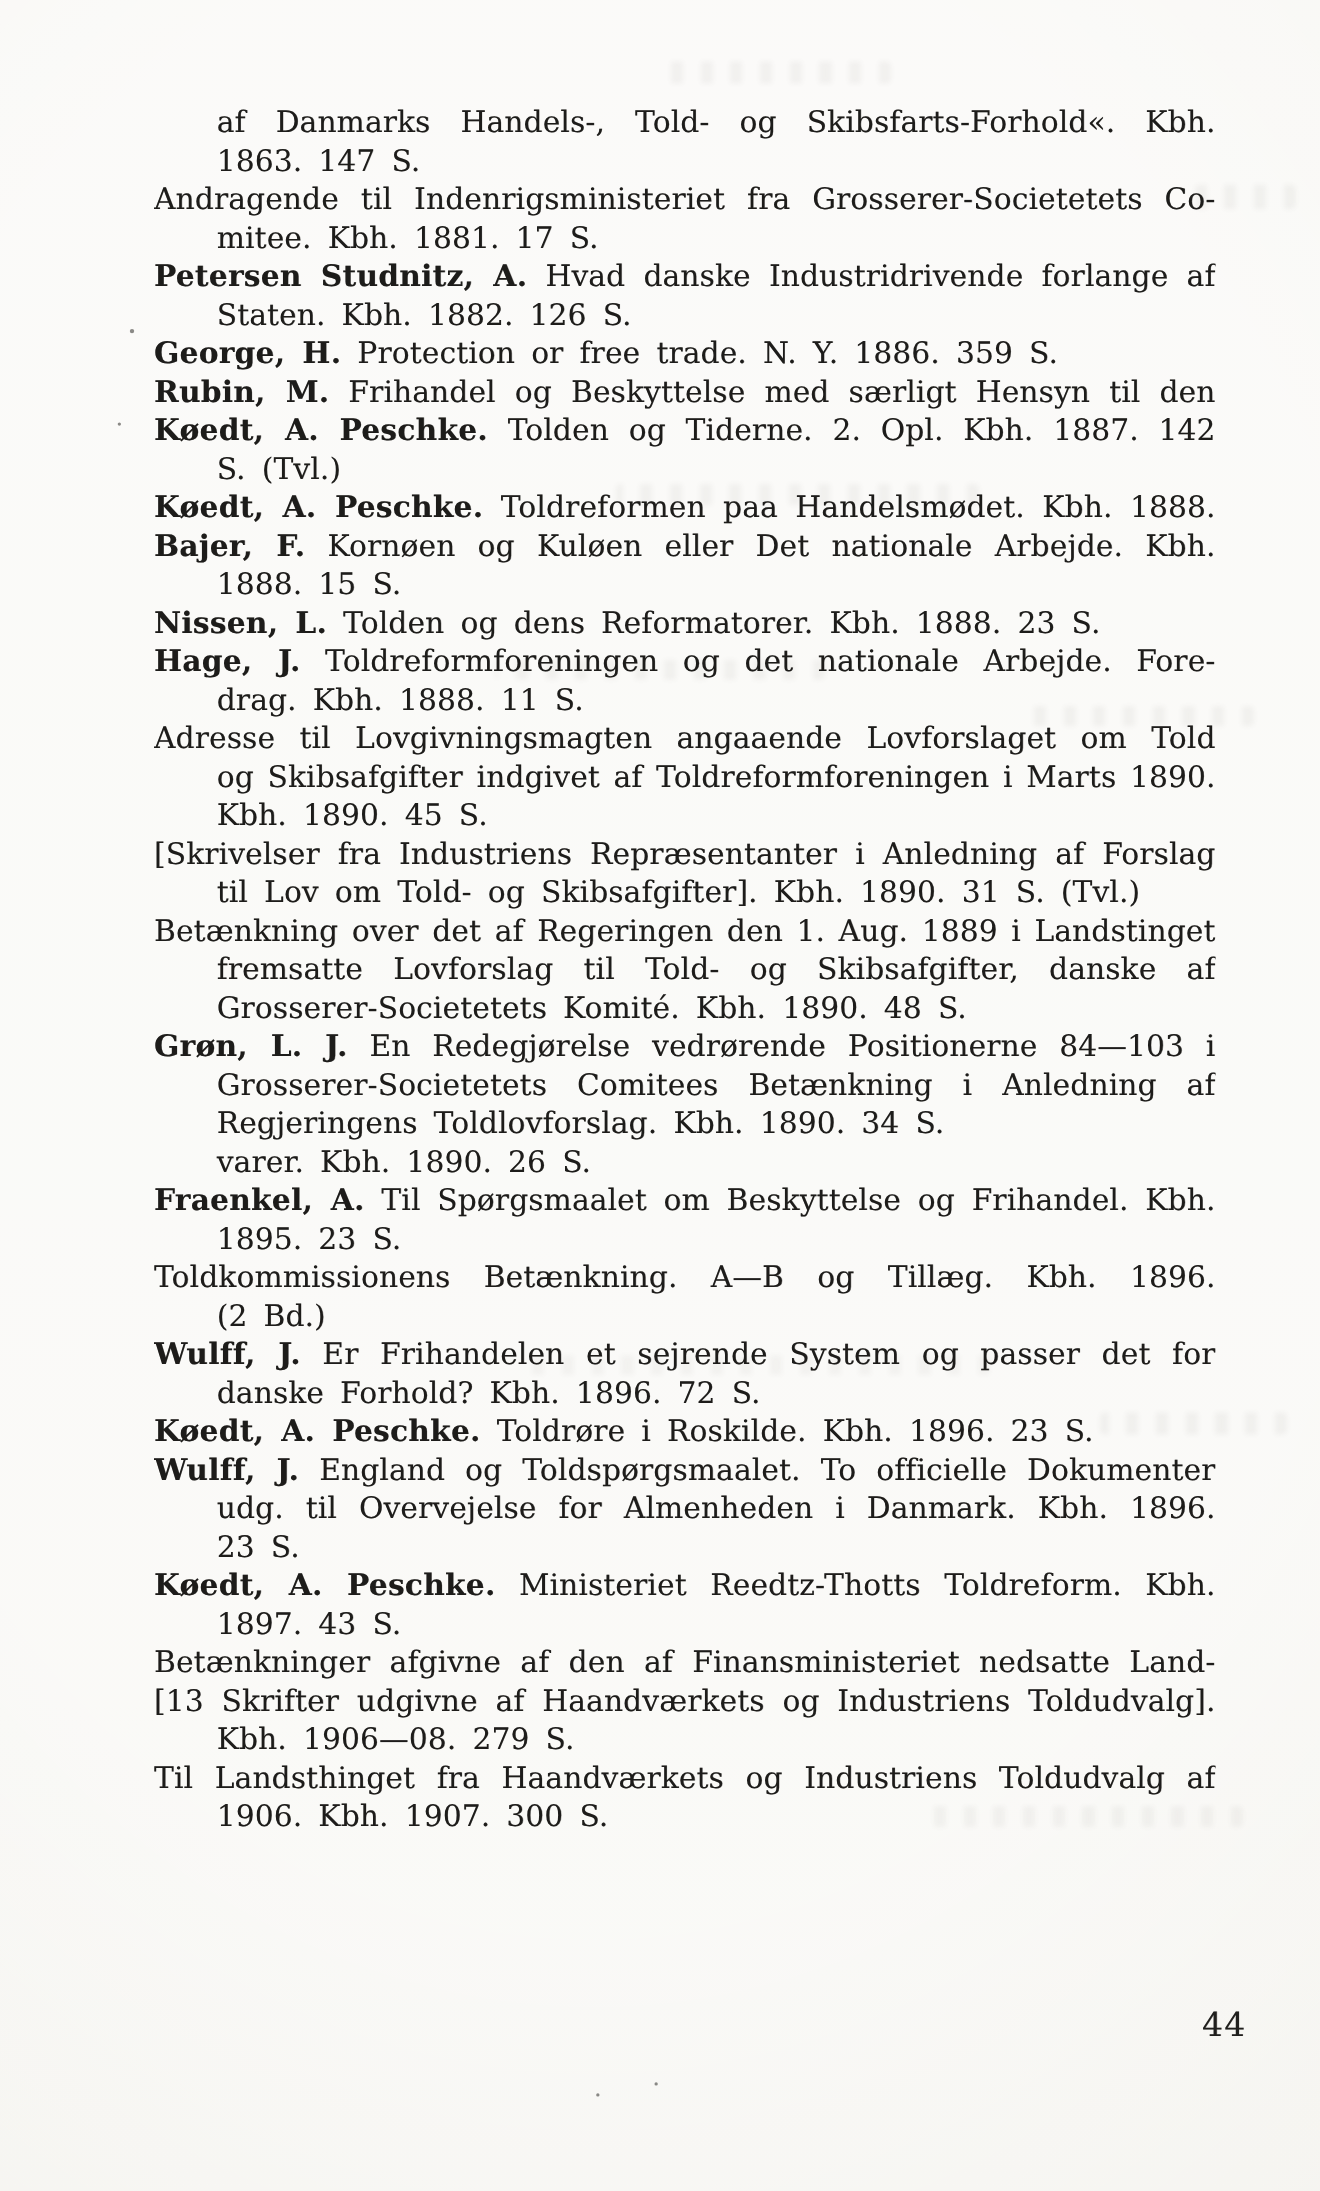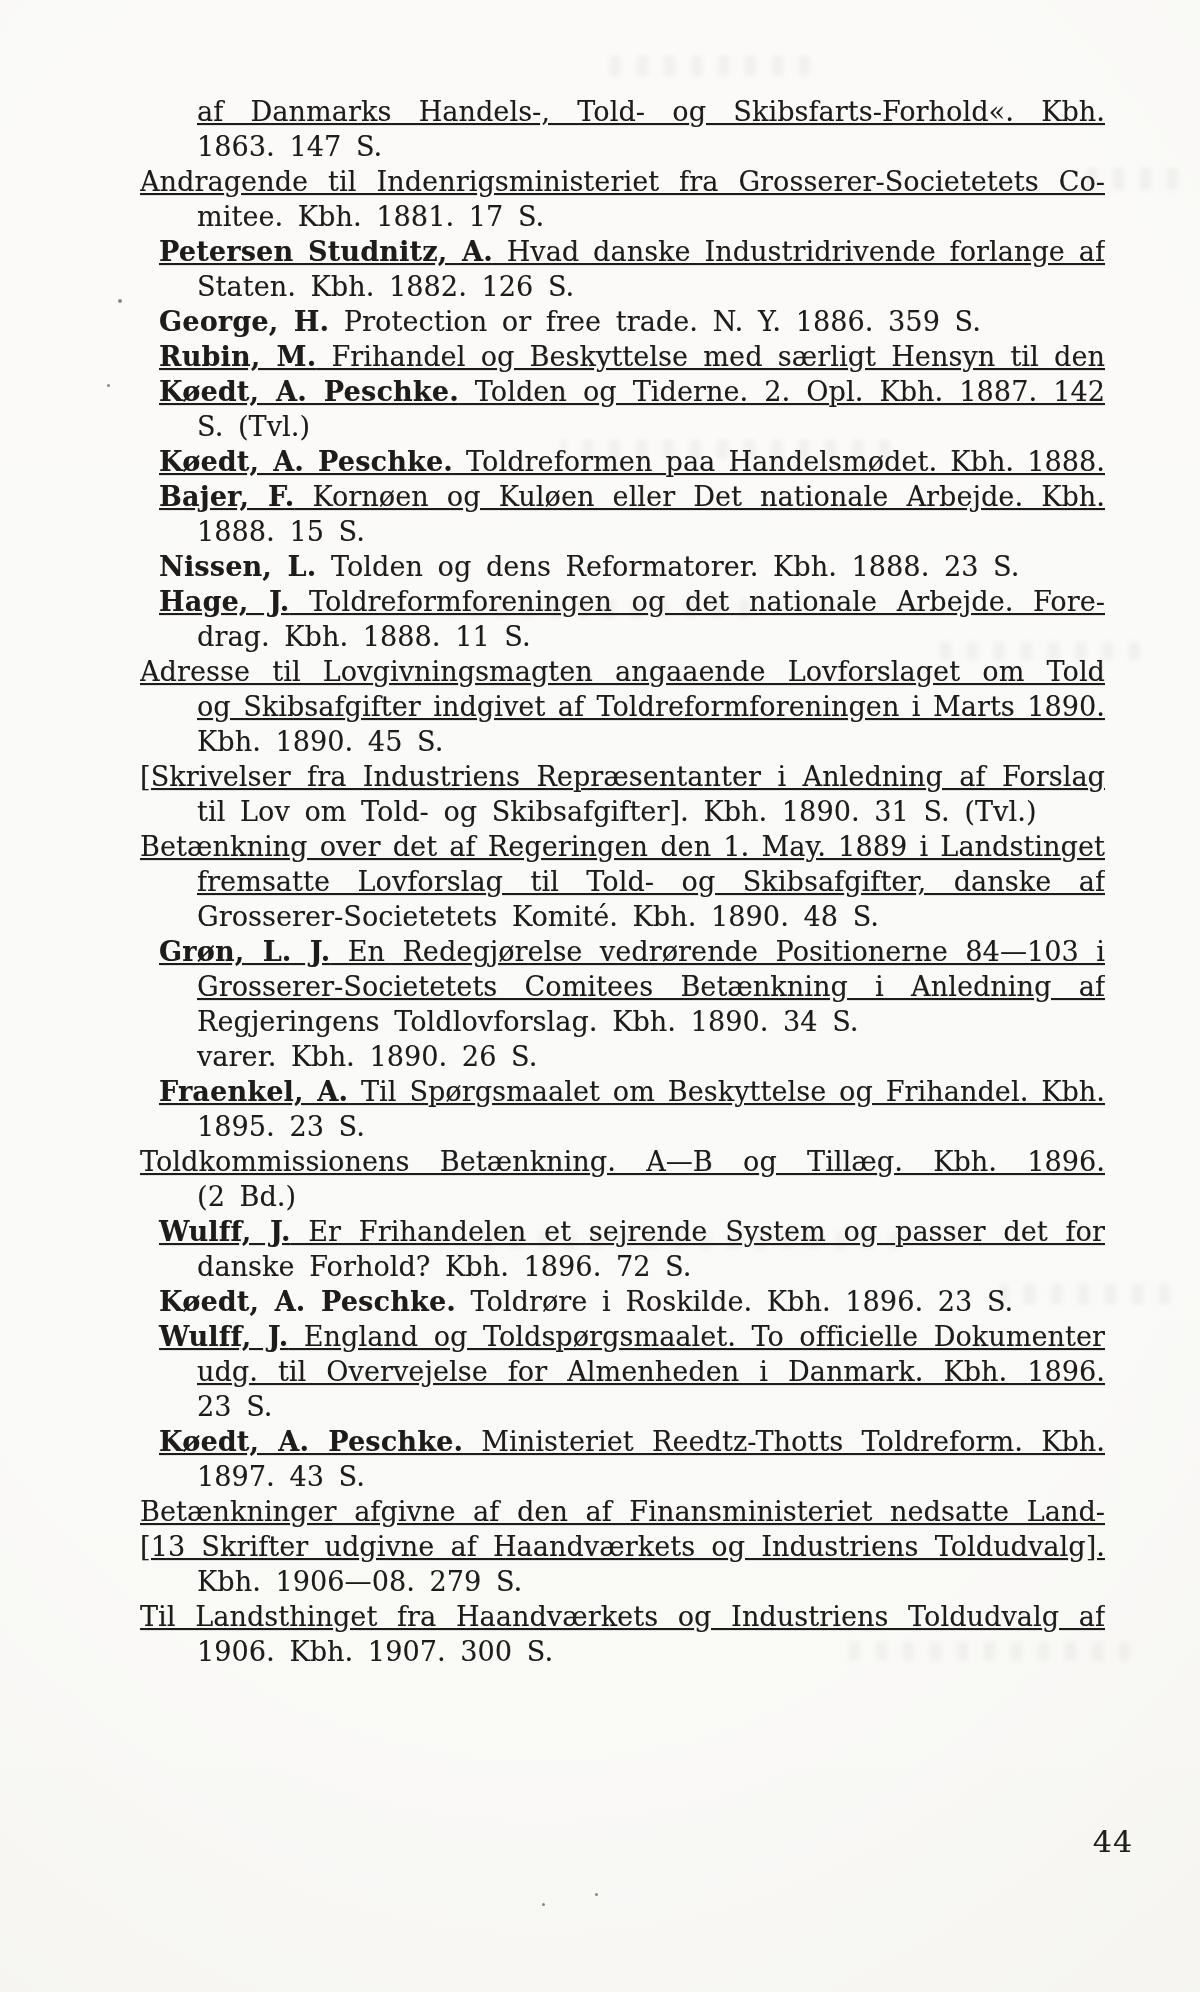--- a/index.html
+++ b/index.html
@@ -22,24 +22,24 @@
     left: 140px; top: 94px; width: 965px;
   }
   .line {
     font-size: 27px;
     line-height: 35px;
     height: 35px;
     overflow: hidden;
     letter-spacing: 0.1px;
     text-shadow: 0.3px 0.3px 0 rgba(25,24,22,0.38);
   }
-  .fill  { text-align: justify; text-align-last: justify; text-decoration: underline; }
+  .fill  { text-align: justify; text-align-last: justify; }
   .plain { word-spacing: 0.22em; }
   .indent { padding-left: 57px; }
-  .author { font-weight: bold; letter-spacing: 0.2px; margin-left: 19px; }
+  .author { font-weight: bold; letter-spacing: 0.2px; }
   .page-number {
     position: absolute;
     left: 140px; top: 1824px; width: 965px;
     padding-left: 28px;
     text-align: right;
     font-size: 30px;
     letter-spacing: 1px;
     color: #201f1d;
     text-shadow: 0.3px 0.3px 0 rgba(25,24,22,0.38);
   }
@@ -130,21 +130,21 @@
       <div>
         <div class="line fill">Adresse til Lovgivningsmagten angaaende Lovforslaget om Told</div>
         <div class="line fill indent">og Skibsafgifter indgivet af Toldreformforeningen i Marts 1890.</div>
         <div class="line plain indent">Kbh. 1890. 45 S.</div>
       </div>
       <div>
         <div class="line fill">[Skrivelser fra Industriens Repræsentanter i Anledning af Forslag</div>
         <div class="line plain indent">til Lov om Told- og Skibsafgifter]. Kbh. 1890. 31 S. (Tvl.)</div>
       </div>
       <div>
-        <div class="line fill">Betænkning over det af Regeringen den 1. May. 1889 i Landstinget</div>
+        <div class="line fill">Betænkning over det af Regeringen den 1. Aug. 1889 i Landstinget</div>
         <div class="line fill indent">fremsatte Lovforslag til Told- og Skibsafgifter, danske af</div>
         <div class="line plain indent">Grosserer-Societetets Komité. Kbh. 1890. 48 S.</div>
       </div>
       <div>
         <div class="line fill"><span class="author">Grøn, L. J.</span> En Redegjørelse vedrørende Positionerne 84—103 i</div>
         <div class="line fill indent">Grosserer-Societetets Comitees Betænkning i Anledning af</div>
         <div class="line plain indent">Regjeringens Toldlovforslag. Kbh. 1890. 34 S.</div>
       </div>
       <div>
         <div class="line plain indent">varer. Kbh. 1890. 26 S.</div>

